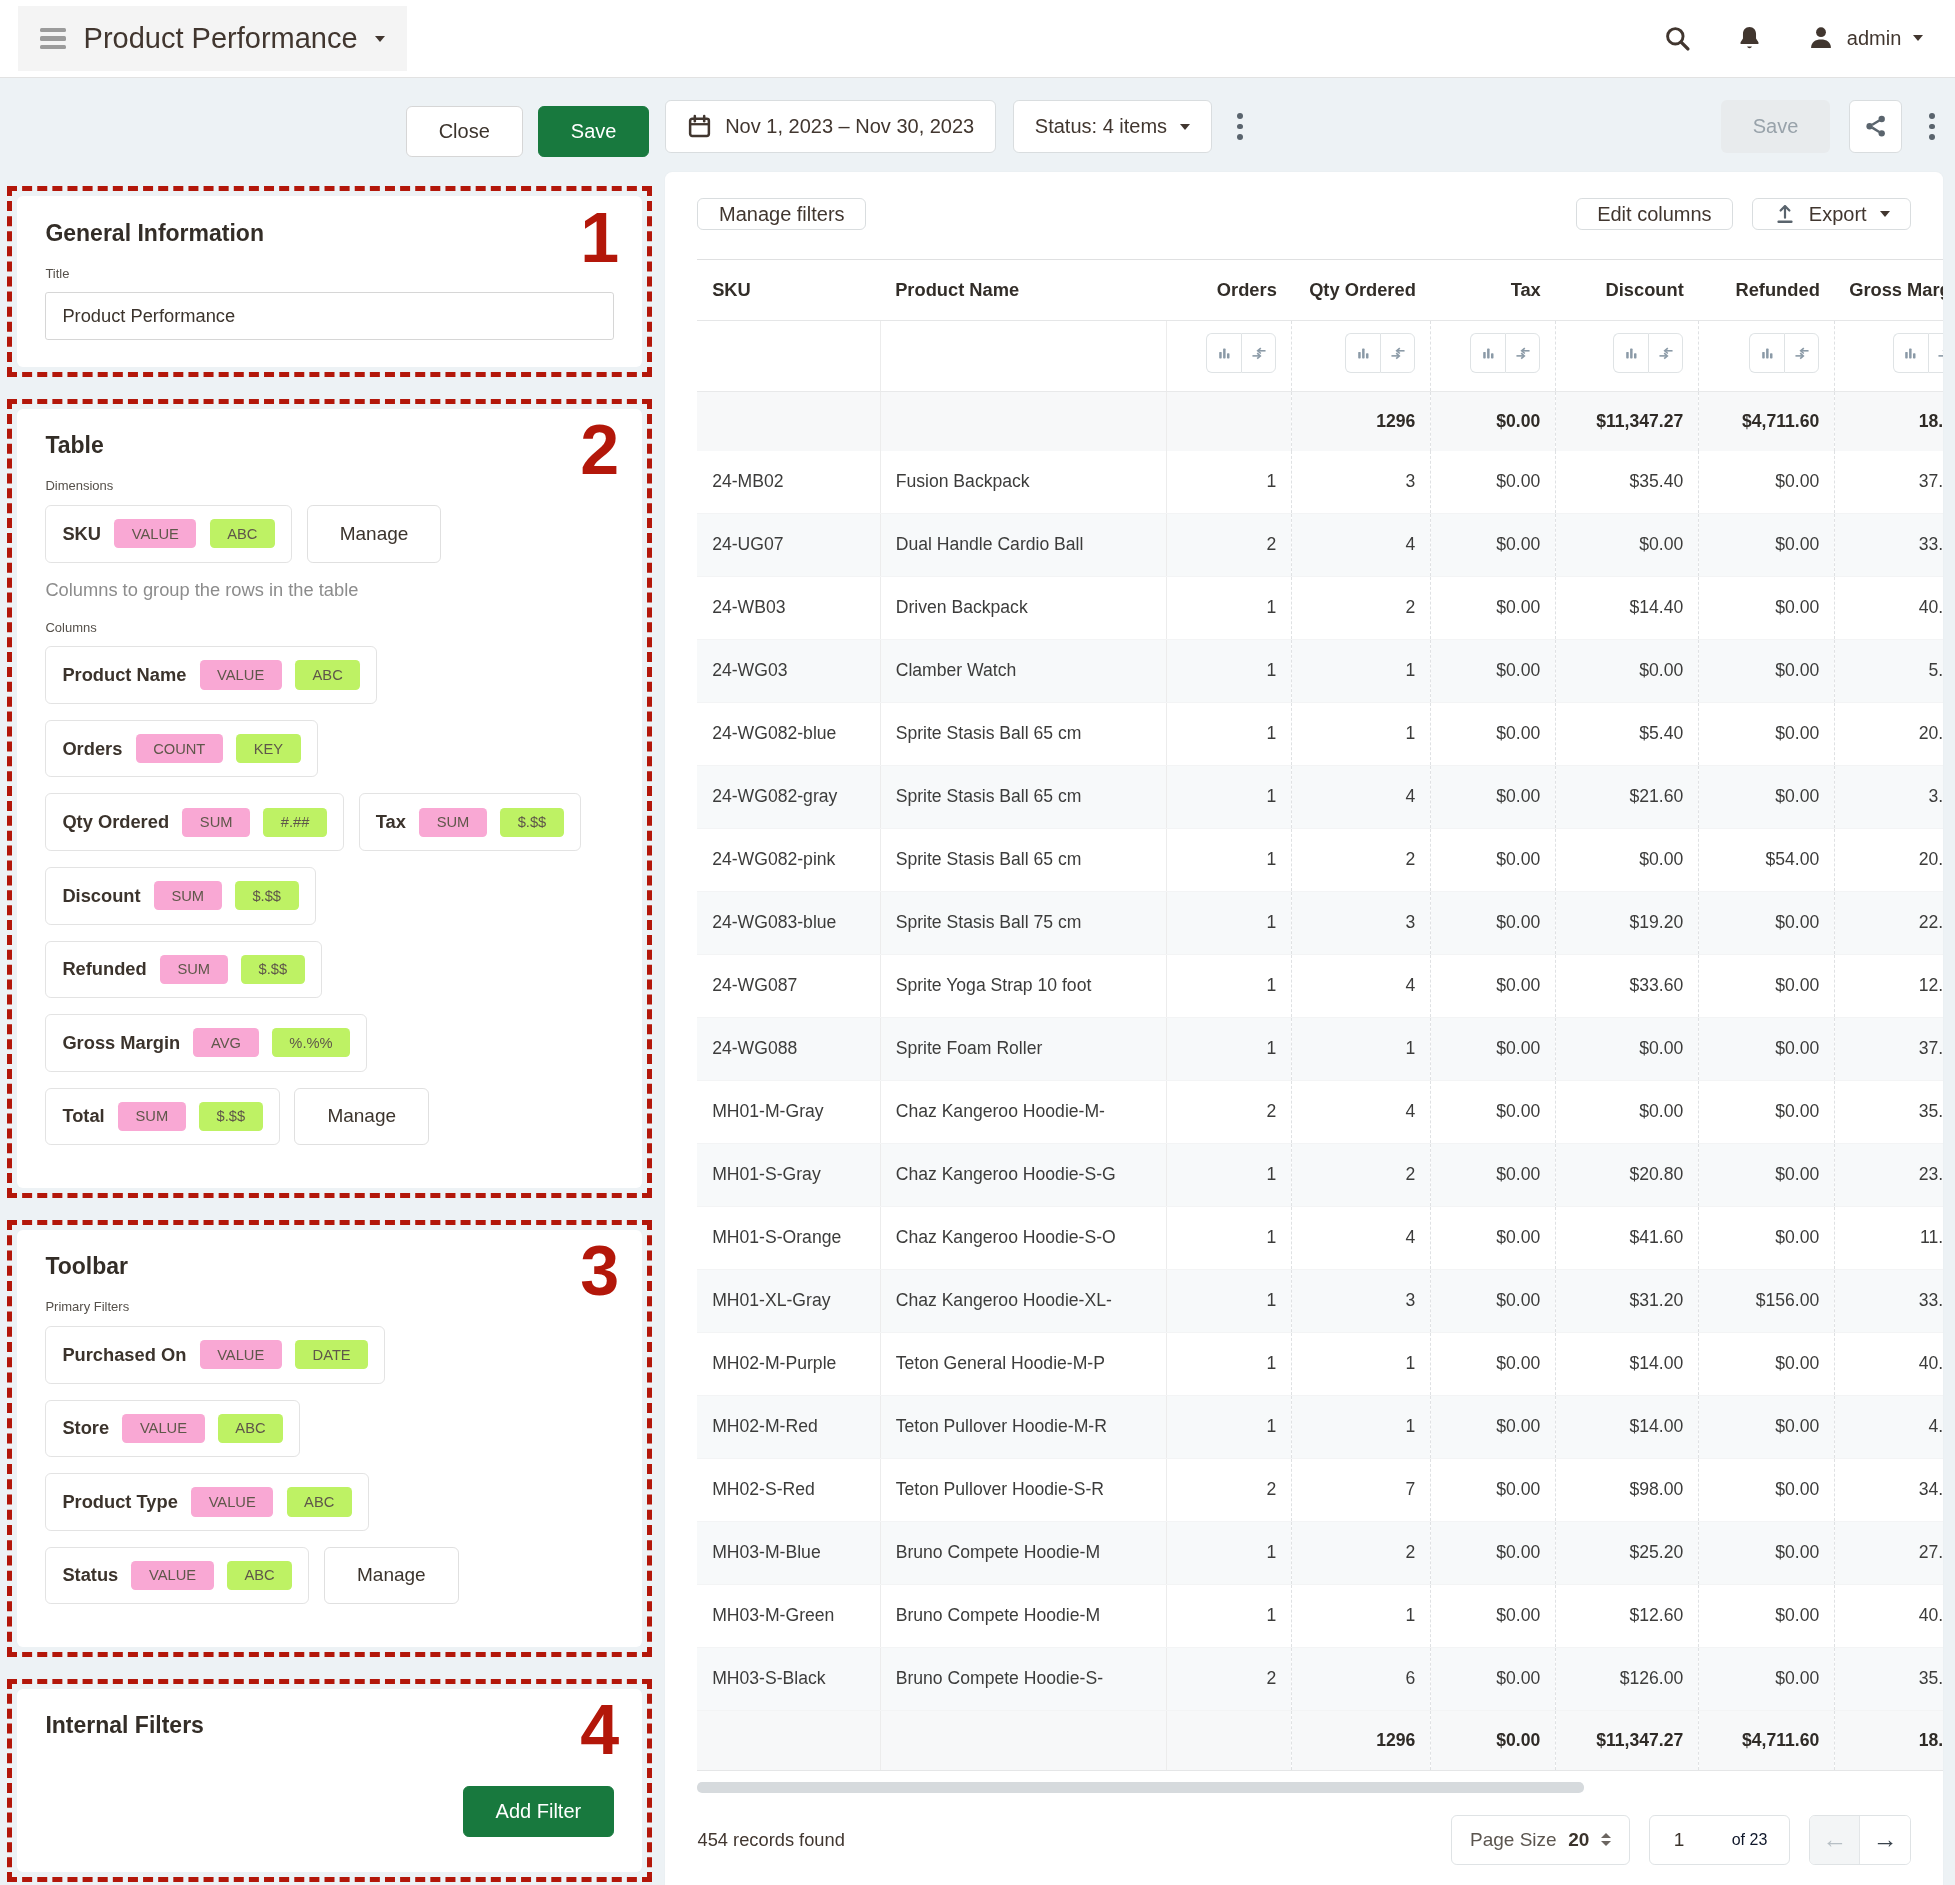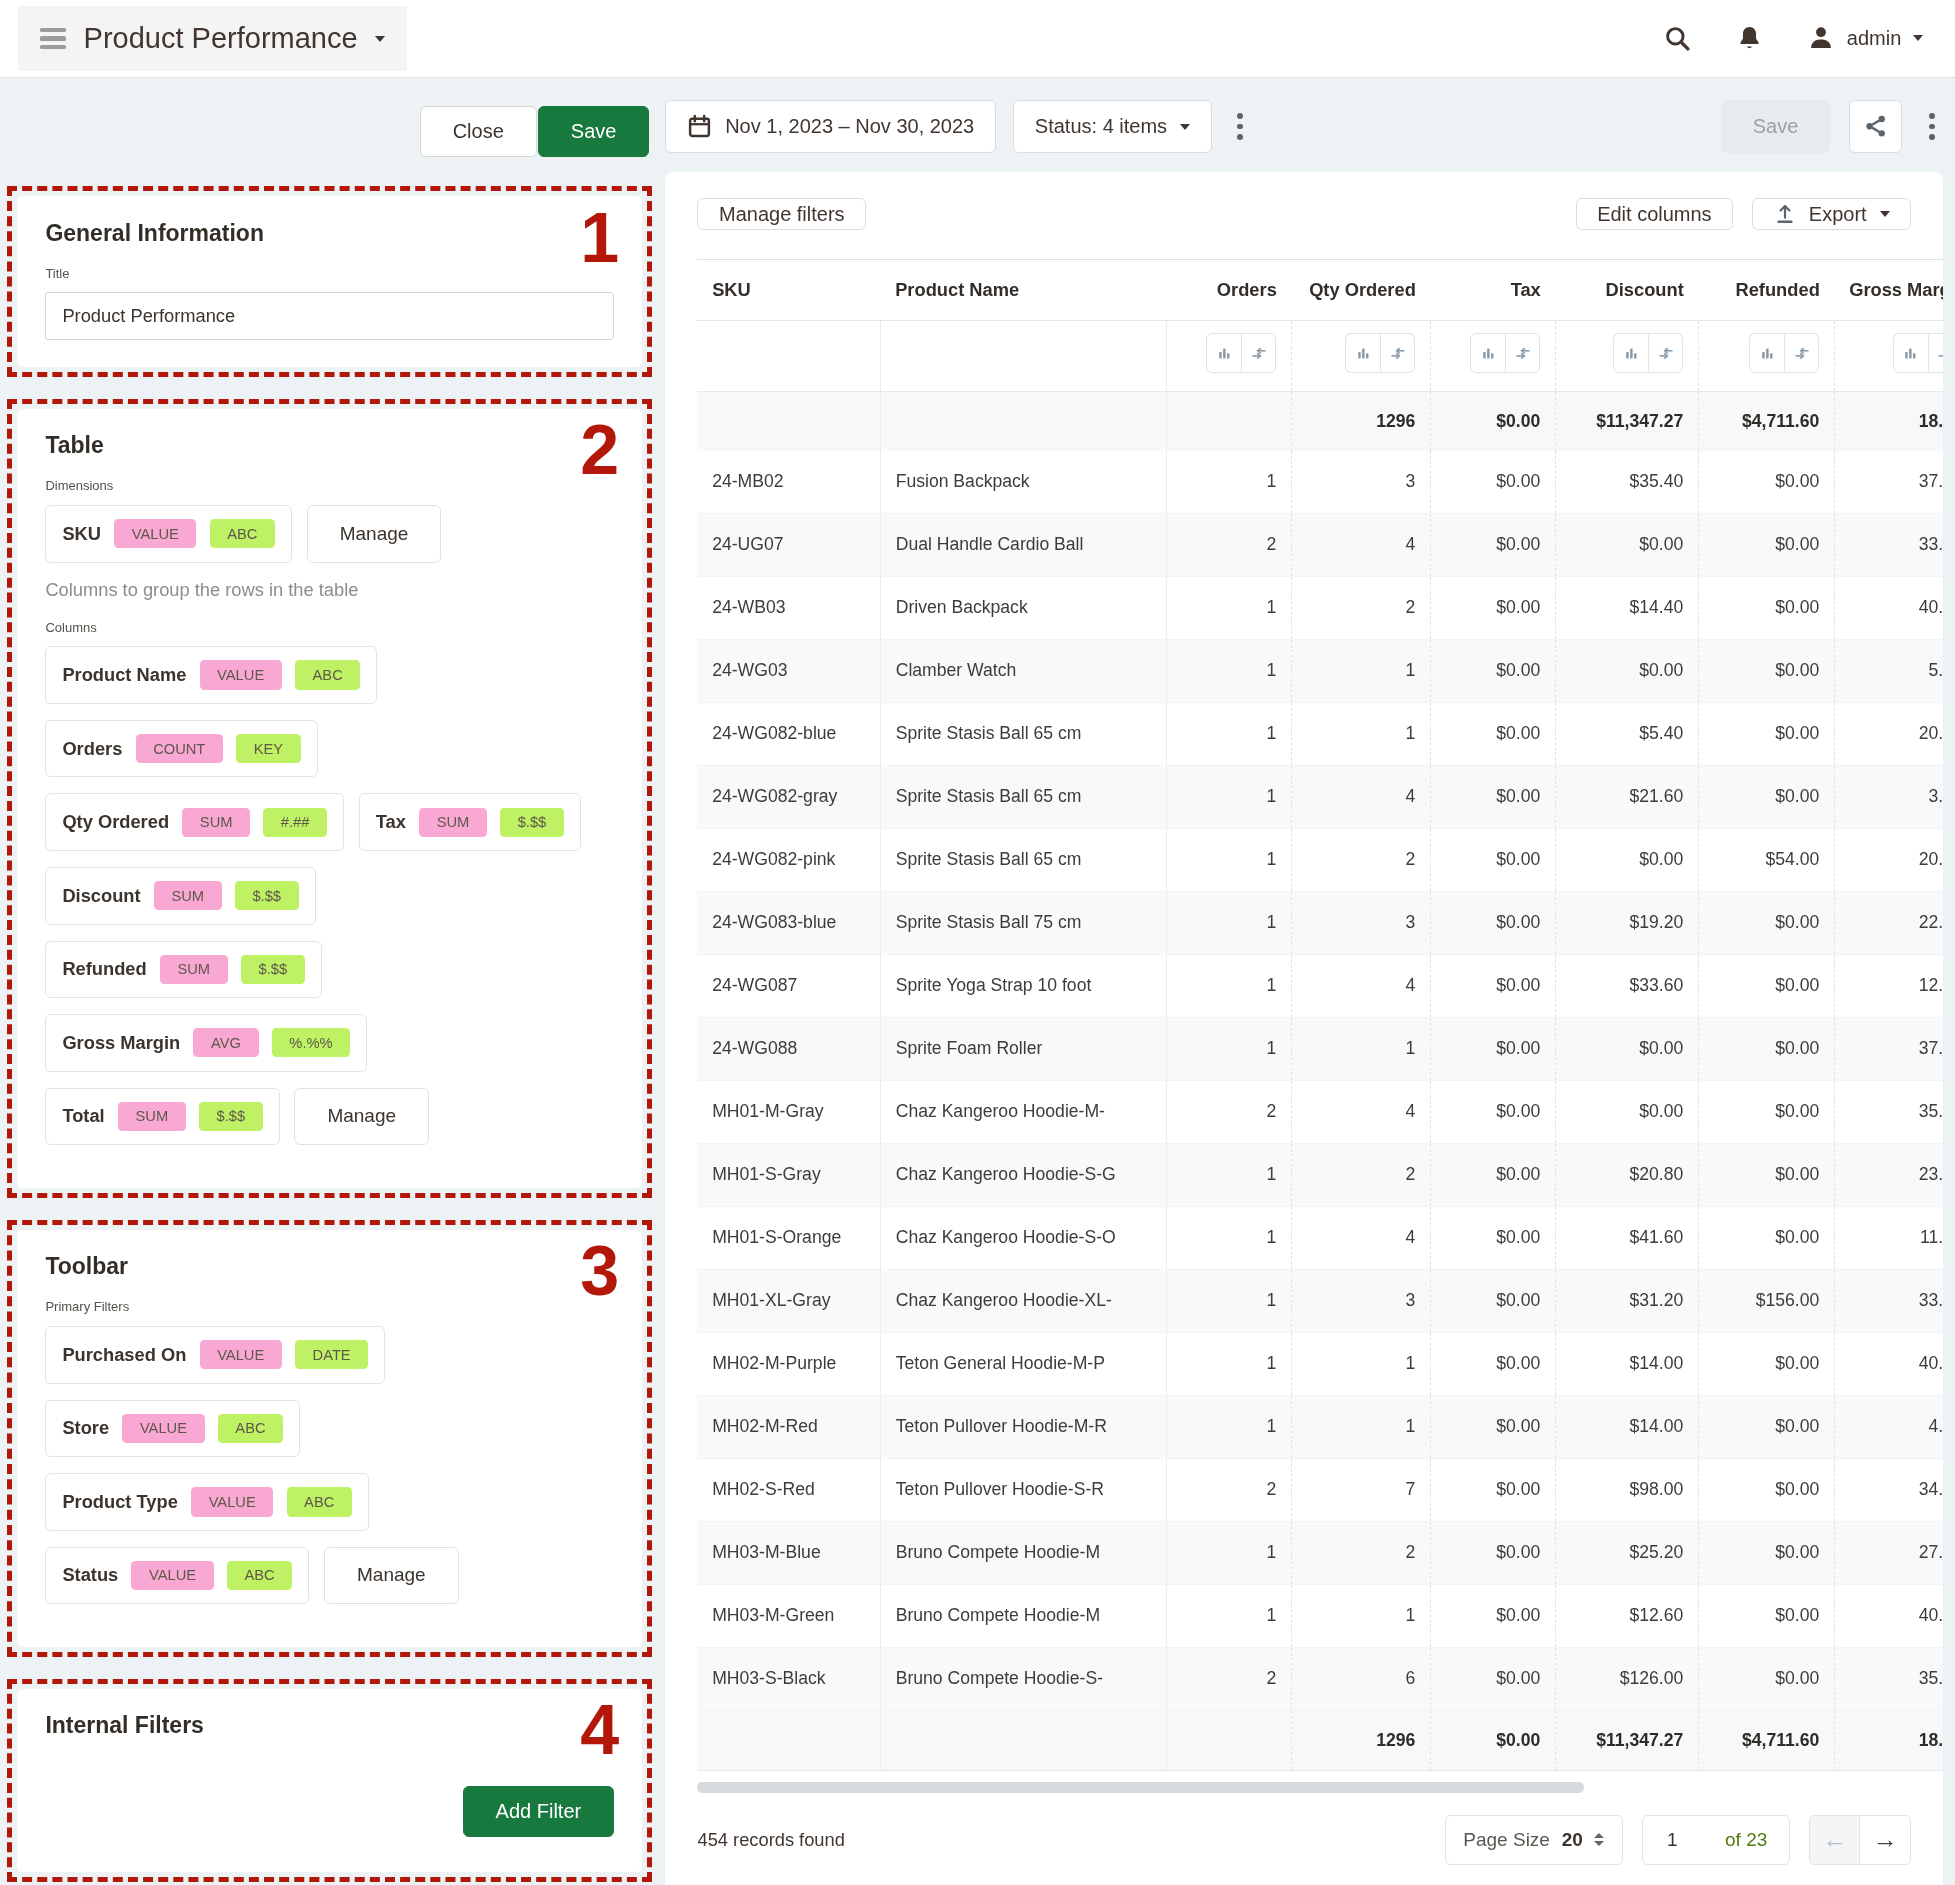--- a/index.html
+++ b/index.html
@@ -29,21 +29,21 @@
   .icon-btn{ background:none; border:none; padding:0; cursor:pointer; display:flex; align-items:center; }
   .user-menu{ display:flex; align-items:center; gap:11.7px; cursor:pointer; }
   .user-name{ font-size:20px; color:#41362f; }
 
   
   .main{ display:flex; align-items:flex-start; padding:0 11.7px 0 7.3px; }
   .left-col{ width:645px; flex:none; }
   .right-col{ flex:1; margin-left:13.2px; min-width:0; }
 
   
-  .actions-row{ display:flex; justify-content:flex-end; gap:1px; margin:28px 2.9px 29px 0; }
+  .actions-row{ display:flex; justify-content:flex-end; gap:15px; margin:28px 2.9px 29px 0; }
   .btn{ border-radius:5.9px; font-size:20px; height:51px; padding:0 32px; cursor:pointer; }
   .btn-white{ background:#fff; border:0.7px solid #d6d6d6; color:#3b332c; }
   .btn-green{ background:#18793E; border:0.7px solid #18793E; color:#fff; }
 
   .dashed{ position:relative; border:5.1px dashed #B3170A; padding:5.1px; margin:0 0 22px 0; }
   .sec-num{
     position:absolute; top:11.7px; right:28px; font-size:70px; font-weight:bold;
     color:#B3170A; line-height:1; z-index:2;
   }
   .card{ background:#fff; border-radius:5.9px; padding:23.5px 28px 26.4px; position:relative; }
@@ -114,21 +114,21 @@
   .card-footer{ display:flex; align-items:center; padding:11.7px 0 19px; }
   .records{ font-size:18.3px; color:#41362f; }
   .footer-right{ margin-left:auto; display:flex; align-items:center; gap:19px; }
   .page-size-box{ border:0.7px solid #dfe3e5; border-radius:5.9px; height:50px; display:flex; align-items:center; gap:11.7px; padding:0 17.6px; font-size:19px; color:#5b554f; cursor:pointer; }
   .page-size-box b{ color:#3b332c; font-weight:bold; }
   .stepper{ display:flex; flex-direction:column; gap:2.9px; }
   .tri-up{ width:0; height:0; border-left:5.1px solid transparent; border-right:5.1px solid transparent; border-bottom:5.9px solid #6b6560; }
   .tri-down{ width:0; height:0; border-left:5.1px solid transparent; border-right:5.1px solid transparent; border-top:5.9px solid #6b6560; }
   .pagination-box{ border:0.7px solid #dfe3e5; border-radius:5.9px; height:50px; display:flex; align-items:center; gap:35px; padding:0 22px; }
   .page-input{ width:25px; border:none; font-size:19px; color:#3b332c; background:transparent; font-family:inherit; }
-  .of-pages{ font-size:19px; color:#4d7c0f; }
+  .of-pages{ font-size:16px; color:#0f172a; }
   .arrow-pair{ display:flex; border:0.7px solid #dfe3e5; border-radius:5.9px; overflow:hidden; height:50px; }
   .arrow-btn{ width:50px; display:flex; align-items:center; justify-content:center; font-size:25px; background:#fff; border:none; cursor:pointer; font-family:inherit; }
   .arrow-btn.prev{ background:#f3f5f6; color:#b7bfc5; border-right:0.7px solid #e3e6e8; }
   .arrow-btn.next{ color:#39434c; font-weight:bold; }
 </style>
 </head>
 <body>
 
 <div id="app">
 

